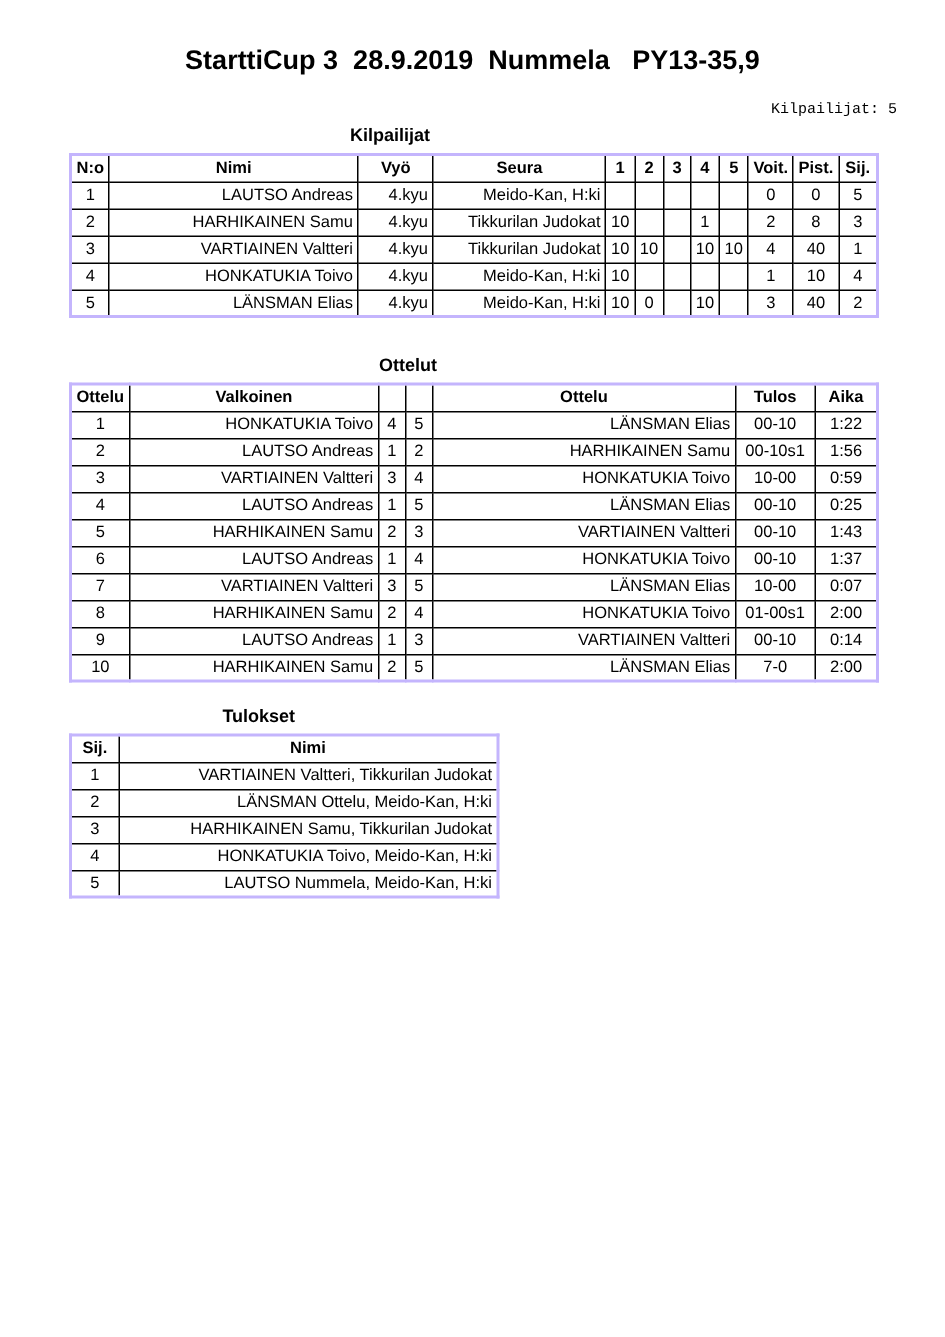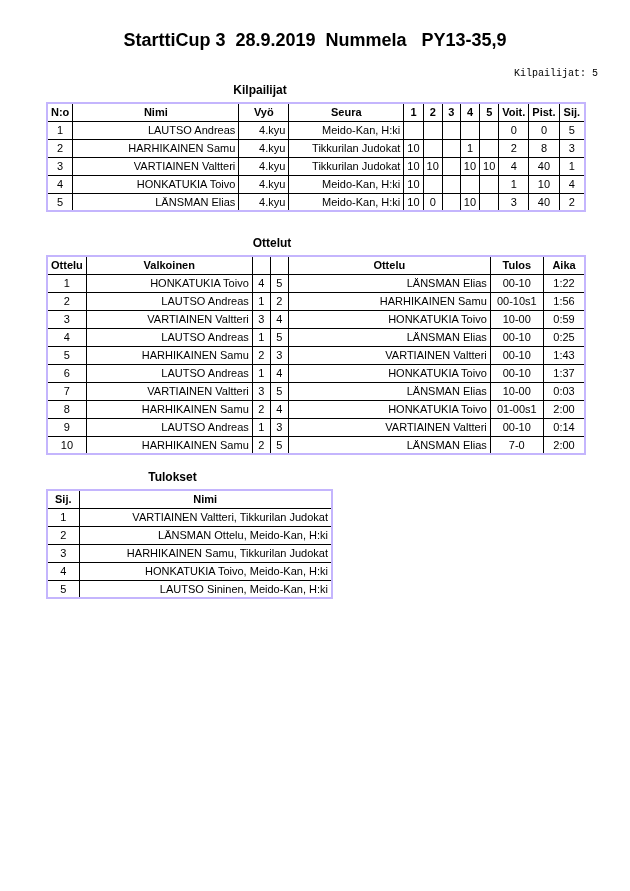--- a/index.html
+++ b/index.html
@@ -225,21 +225,21 @@
       <td class="c">00-10</td>
       <td class="c">1:37</td>
     </tr>
     <tr>
       <td class="c">7</td>
       <td class="l">VARTIAINEN Valtteri</td>
       <td class="c">3</td>
       <td class="c">5</td>
       <td class="l">LÄNSMAN Elias</td>
       <td class="c">10-00</td>
-      <td class="c">0:03</td>
+      <td class="c">0:07</td>
     </tr>
     <tr>
       <td class="c">8</td>
       <td class="l">HARHIKAINEN Samu</td>
       <td class="c">2</td>
       <td class="c">4</td>
       <td class="l">HONKATUKIA Toivo</td>
       <td class="c">01-00s1</td>
       <td class="c">2:00</td>
     </tr>
@@ -287,16 +287,16 @@
     <tr>
       <td class="c">3</td>
       <td class="l">HARHIKAINEN Samu, Tikkurilan Judokat</td>
     </tr>
     <tr>
       <td class="c">4</td>
       <td class="l">HONKATUKIA Toivo, Meido-Kan, H:ki</td>
     </tr>
     <tr>
       <td class="c">5</td>
-      <td class="l">LAUTSO Sininen, Meido-Kan, H:ki</td>
+      <td class="l">LAUTSO Nummela, Meido-Kan, H:ki</td>
     </tr>
   </tbody>
 </table>
 
 </body></html>

